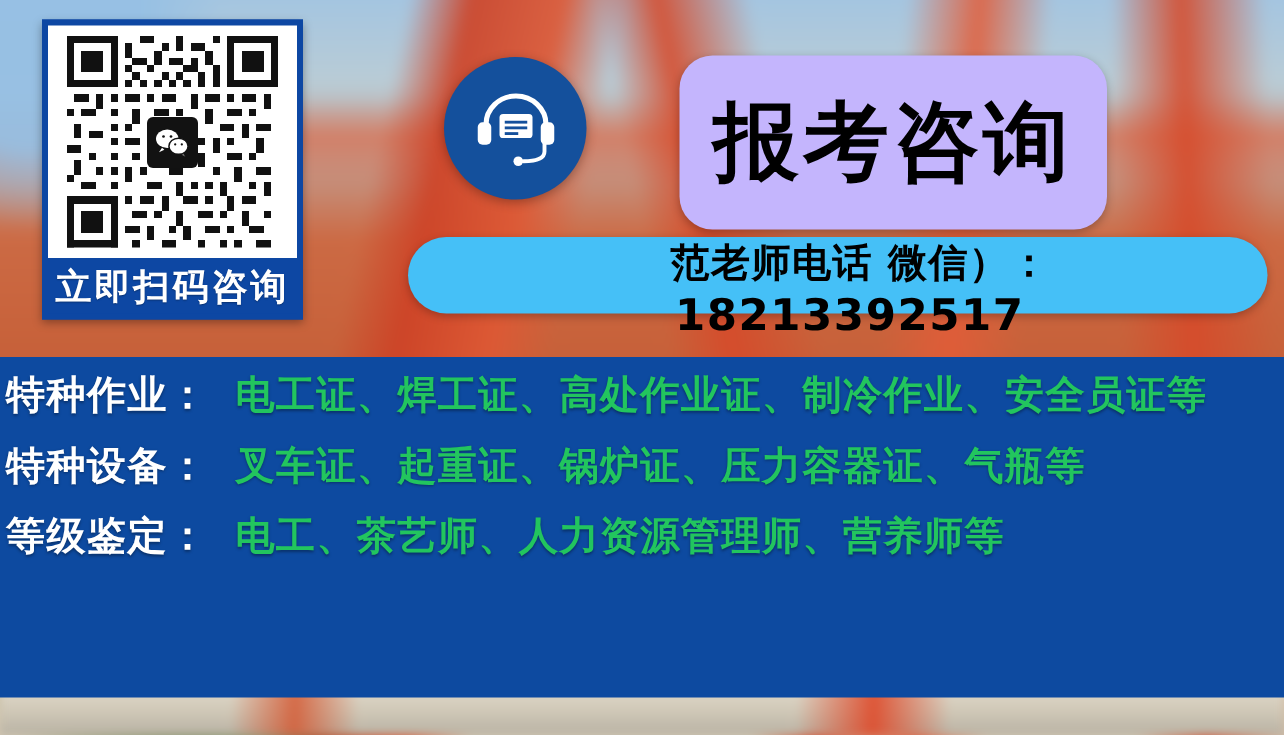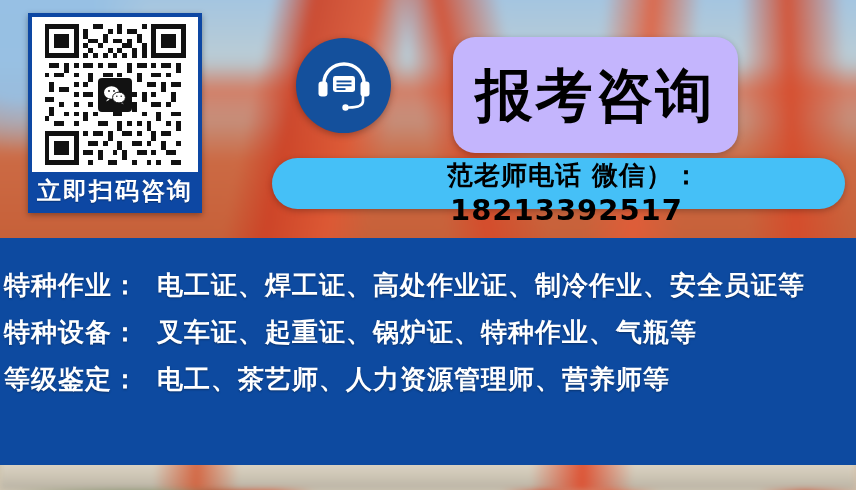--- a/index.html
+++ b/index.html
@@ -155,41 +155,41 @@
     letter-spacing:1px;
     white-space:nowrap;
   }
 
   
   .list-panel {
     position:absolute;
     left:0; top:238px;
     width:856px; height:227px;
     background:#0d4aa0;
-    padding-top:30px;
+    padding-top:8px;
   }
   .list-row {
     display:flex;
     align-items:baseline;
     height:47px;
     padding-left:4px;
     white-space:nowrap;
   }
   .row-label {
     font-size:26px;
     font-weight:bold;
     color:#ffffff;
     letter-spacing:1px;
     text-shadow:0 1px 2px rgba(0,0,0,.35);
     flex:0 0 auto;
   }
   .row-items {
     font-size:26px;
     font-weight:bold;
-    color:#ffffff;
+    color:#22c55e;
     letter-spacing:1px;
     margin-left:18px;
     text-shadow:0 1px 2px rgba(0,0,0,.35);
   }
 </style>
 </head>
 <body>
 
 <div class="poster">
 
@@ -382,21 +382,21 @@
 
   <div class="list-panel">
 
     <div class="list-row">
       <span class="row-label">特种作业：</span>
       <span class="row-items">电工证、焊工证、高处作业证、制冷作业、安全员证等</span>
     </div>
 
     <div class="list-row">
       <span class="row-label">特种设备：</span>
-      <span class="row-items">叉车证、起重证、锅炉证、特种作业、气瓶等</span>
+      <span class="row-items">叉车证、起重证、锅炉证、压力容器证、气瓶等</span>
     </div>
 
     <div class="list-row">
       <span class="row-label">等级鉴定：</span>
       <span class="row-items">电工、茶艺师、人力资源管理师、营养师等</span>
     </div>
 
 
   </div>
 </div>

